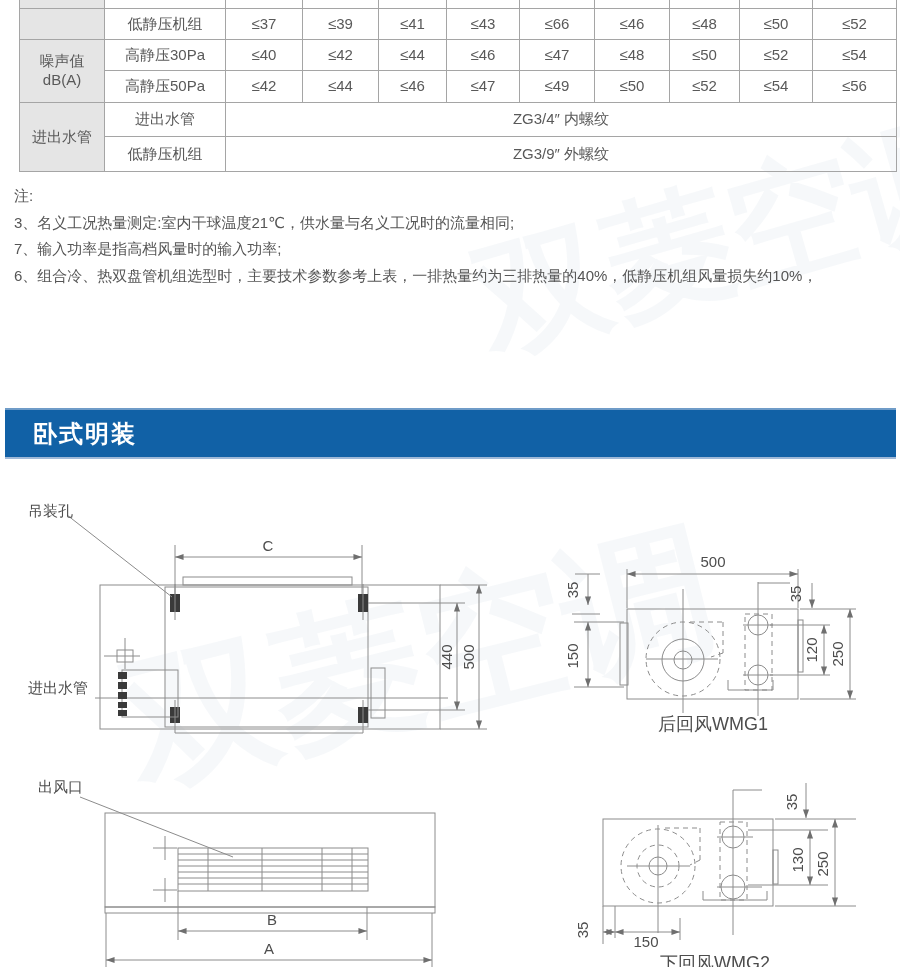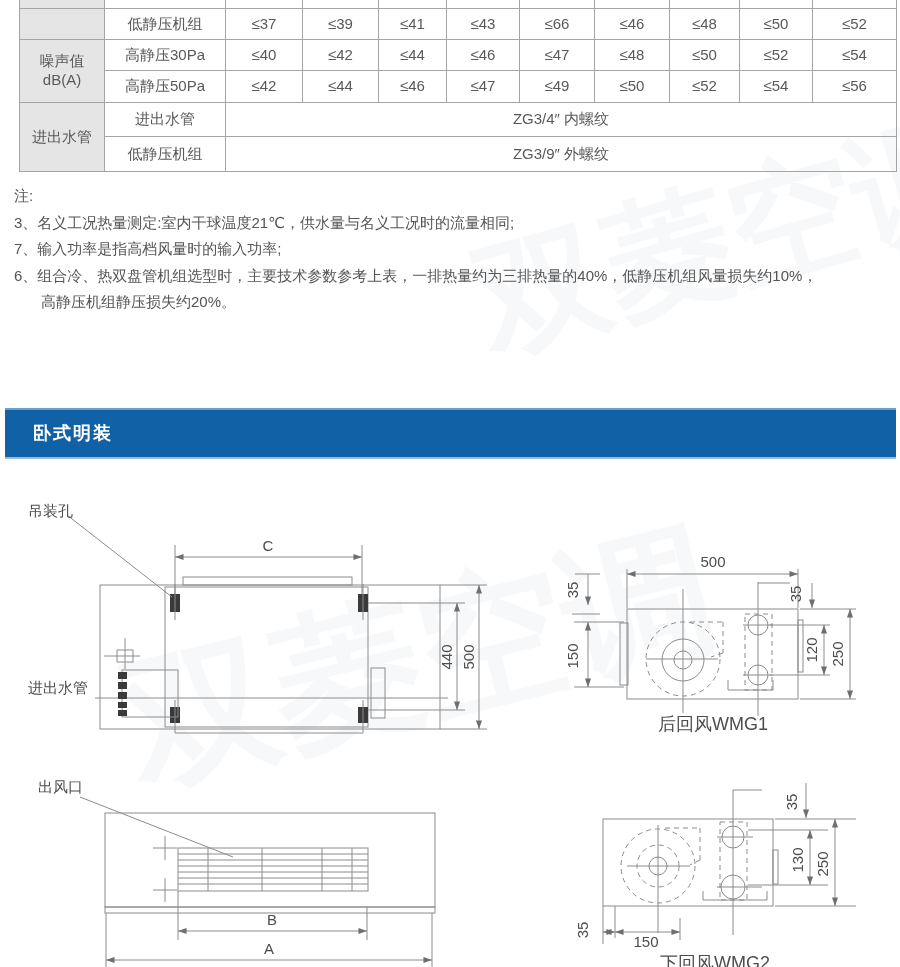--- a/index.html
+++ b/index.html
@@ -30,21 +30,21 @@
   .notes div{line-height:26.5px;white-space:nowrap;}
   .notes .indent{padding-left:27px;}
   
   .banner{
     position:absolute;left:5px;top:408px;width:891px;height:47px;z-index:1;
     background:#1161a6;border-top:2px solid #higher;border-top:2px solid #6f9cc8;
     border-bottom:2px solid #9fb9d8;
   }
   .banner span{
     display:block;padding-left:28px;line-height:47px;color:#ffffff;
-    font-size:18px;font-weight:bold;letter-spacing:2px;
+    font-size:24px;font-weight:bold;letter-spacing:2px;
   }
   
   .drawings{position:absolute;left:0;top:470px;z-index:1;}
   svg text{font-family:"Liberation Sans","DejaVu Sans",sans-serif;fill:#4d4d4d;}
   .dimtxt{font-size:15px;}
   .parttxt{font-size:15px;}
   .titletxt{font-size:18px;}
 </style>
 </head>
 <body>
@@ -131,21 +131,20 @@
   </tr>
 </tbody>
     </table>
 </div>
 
 <div class="notes">
   <div>注:</div>
   <div>3、名义工况热量测定:室内干球温度21℃，供水量与名义工况时的流量相同;</div>
   <div>7、输入功率是指高档风量时的输入功率;</div>
   <div>6、组合冷、热双盘管机组选型时，主要技术参数参考上表，一排热量约为三排热量的40%，低静压机组风量损失约10%，</div>
-  <div class="indent">高静压机组静压损失约20%。</div>
 </div>
 
 <div class="banner">
   <span>卧式明装</span>
 </div>
 
 <div class="drawings">
 <svg width="900" height="497" viewBox="0 0 900 497">
   <defs>
     <marker id="ar" viewBox="0 0 10 10" refX="9.5" refY="5" markerWidth="9" markerHeight="9" orient="auto-start-reverse">

